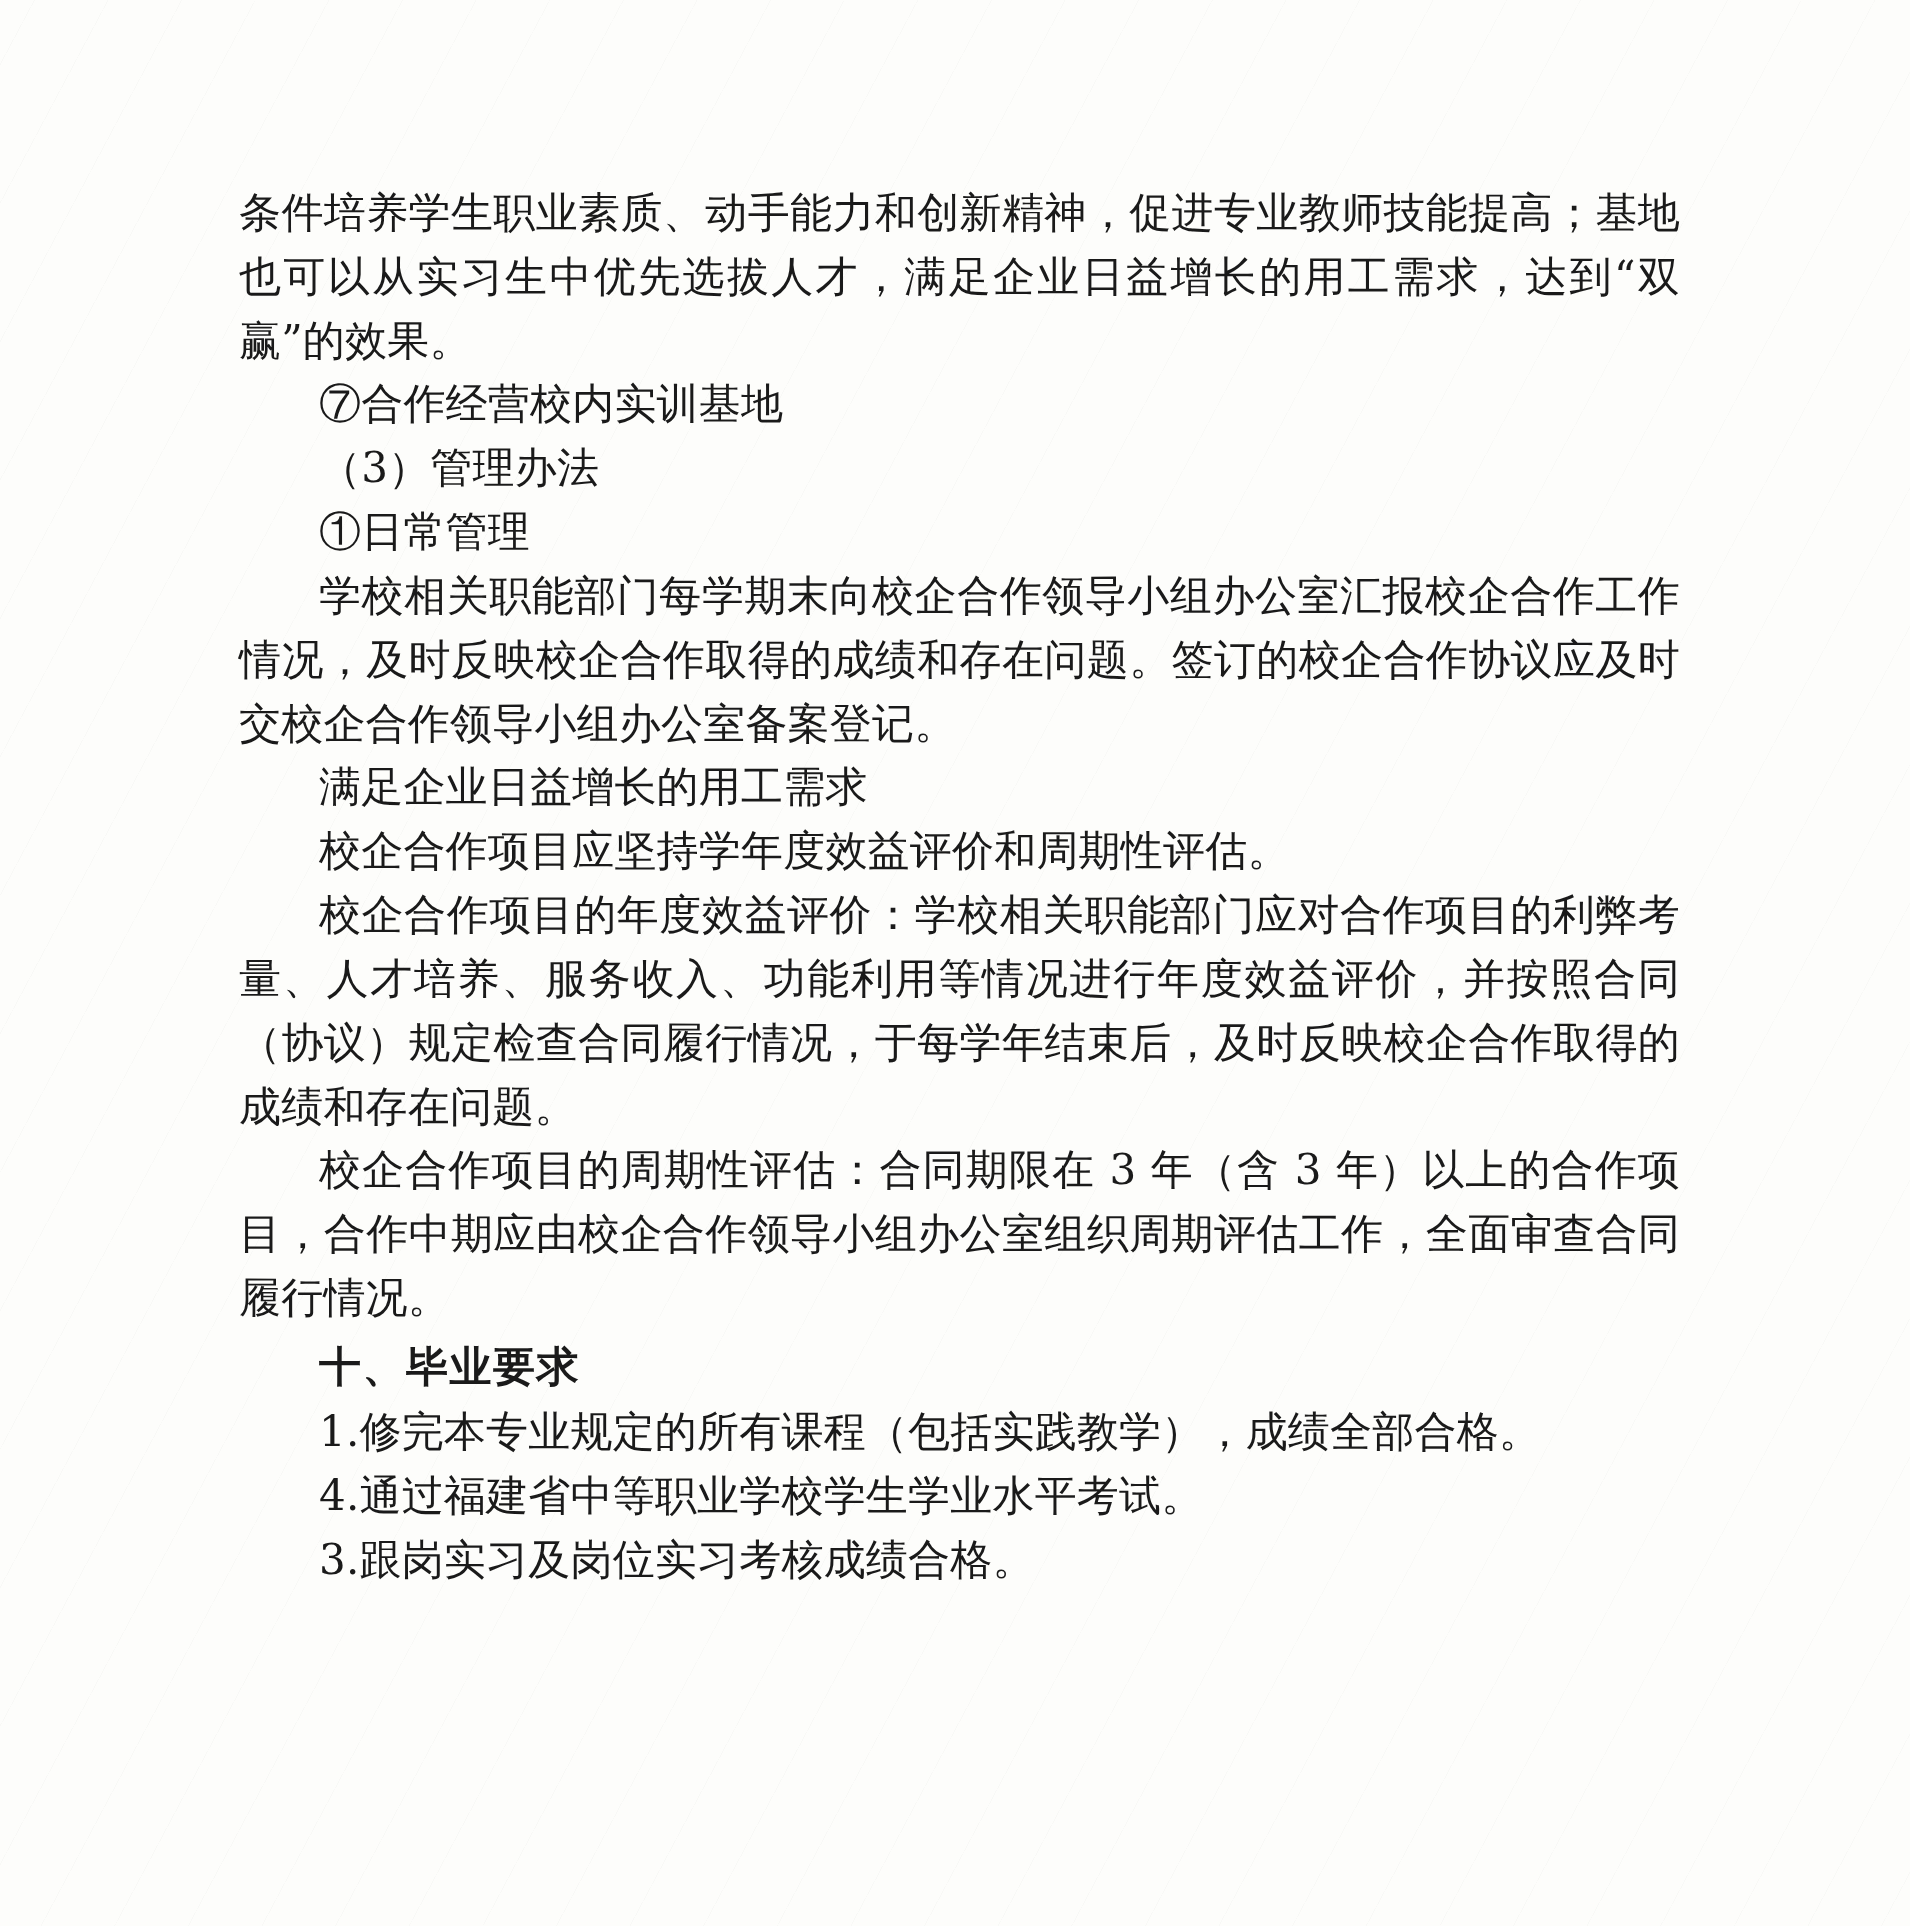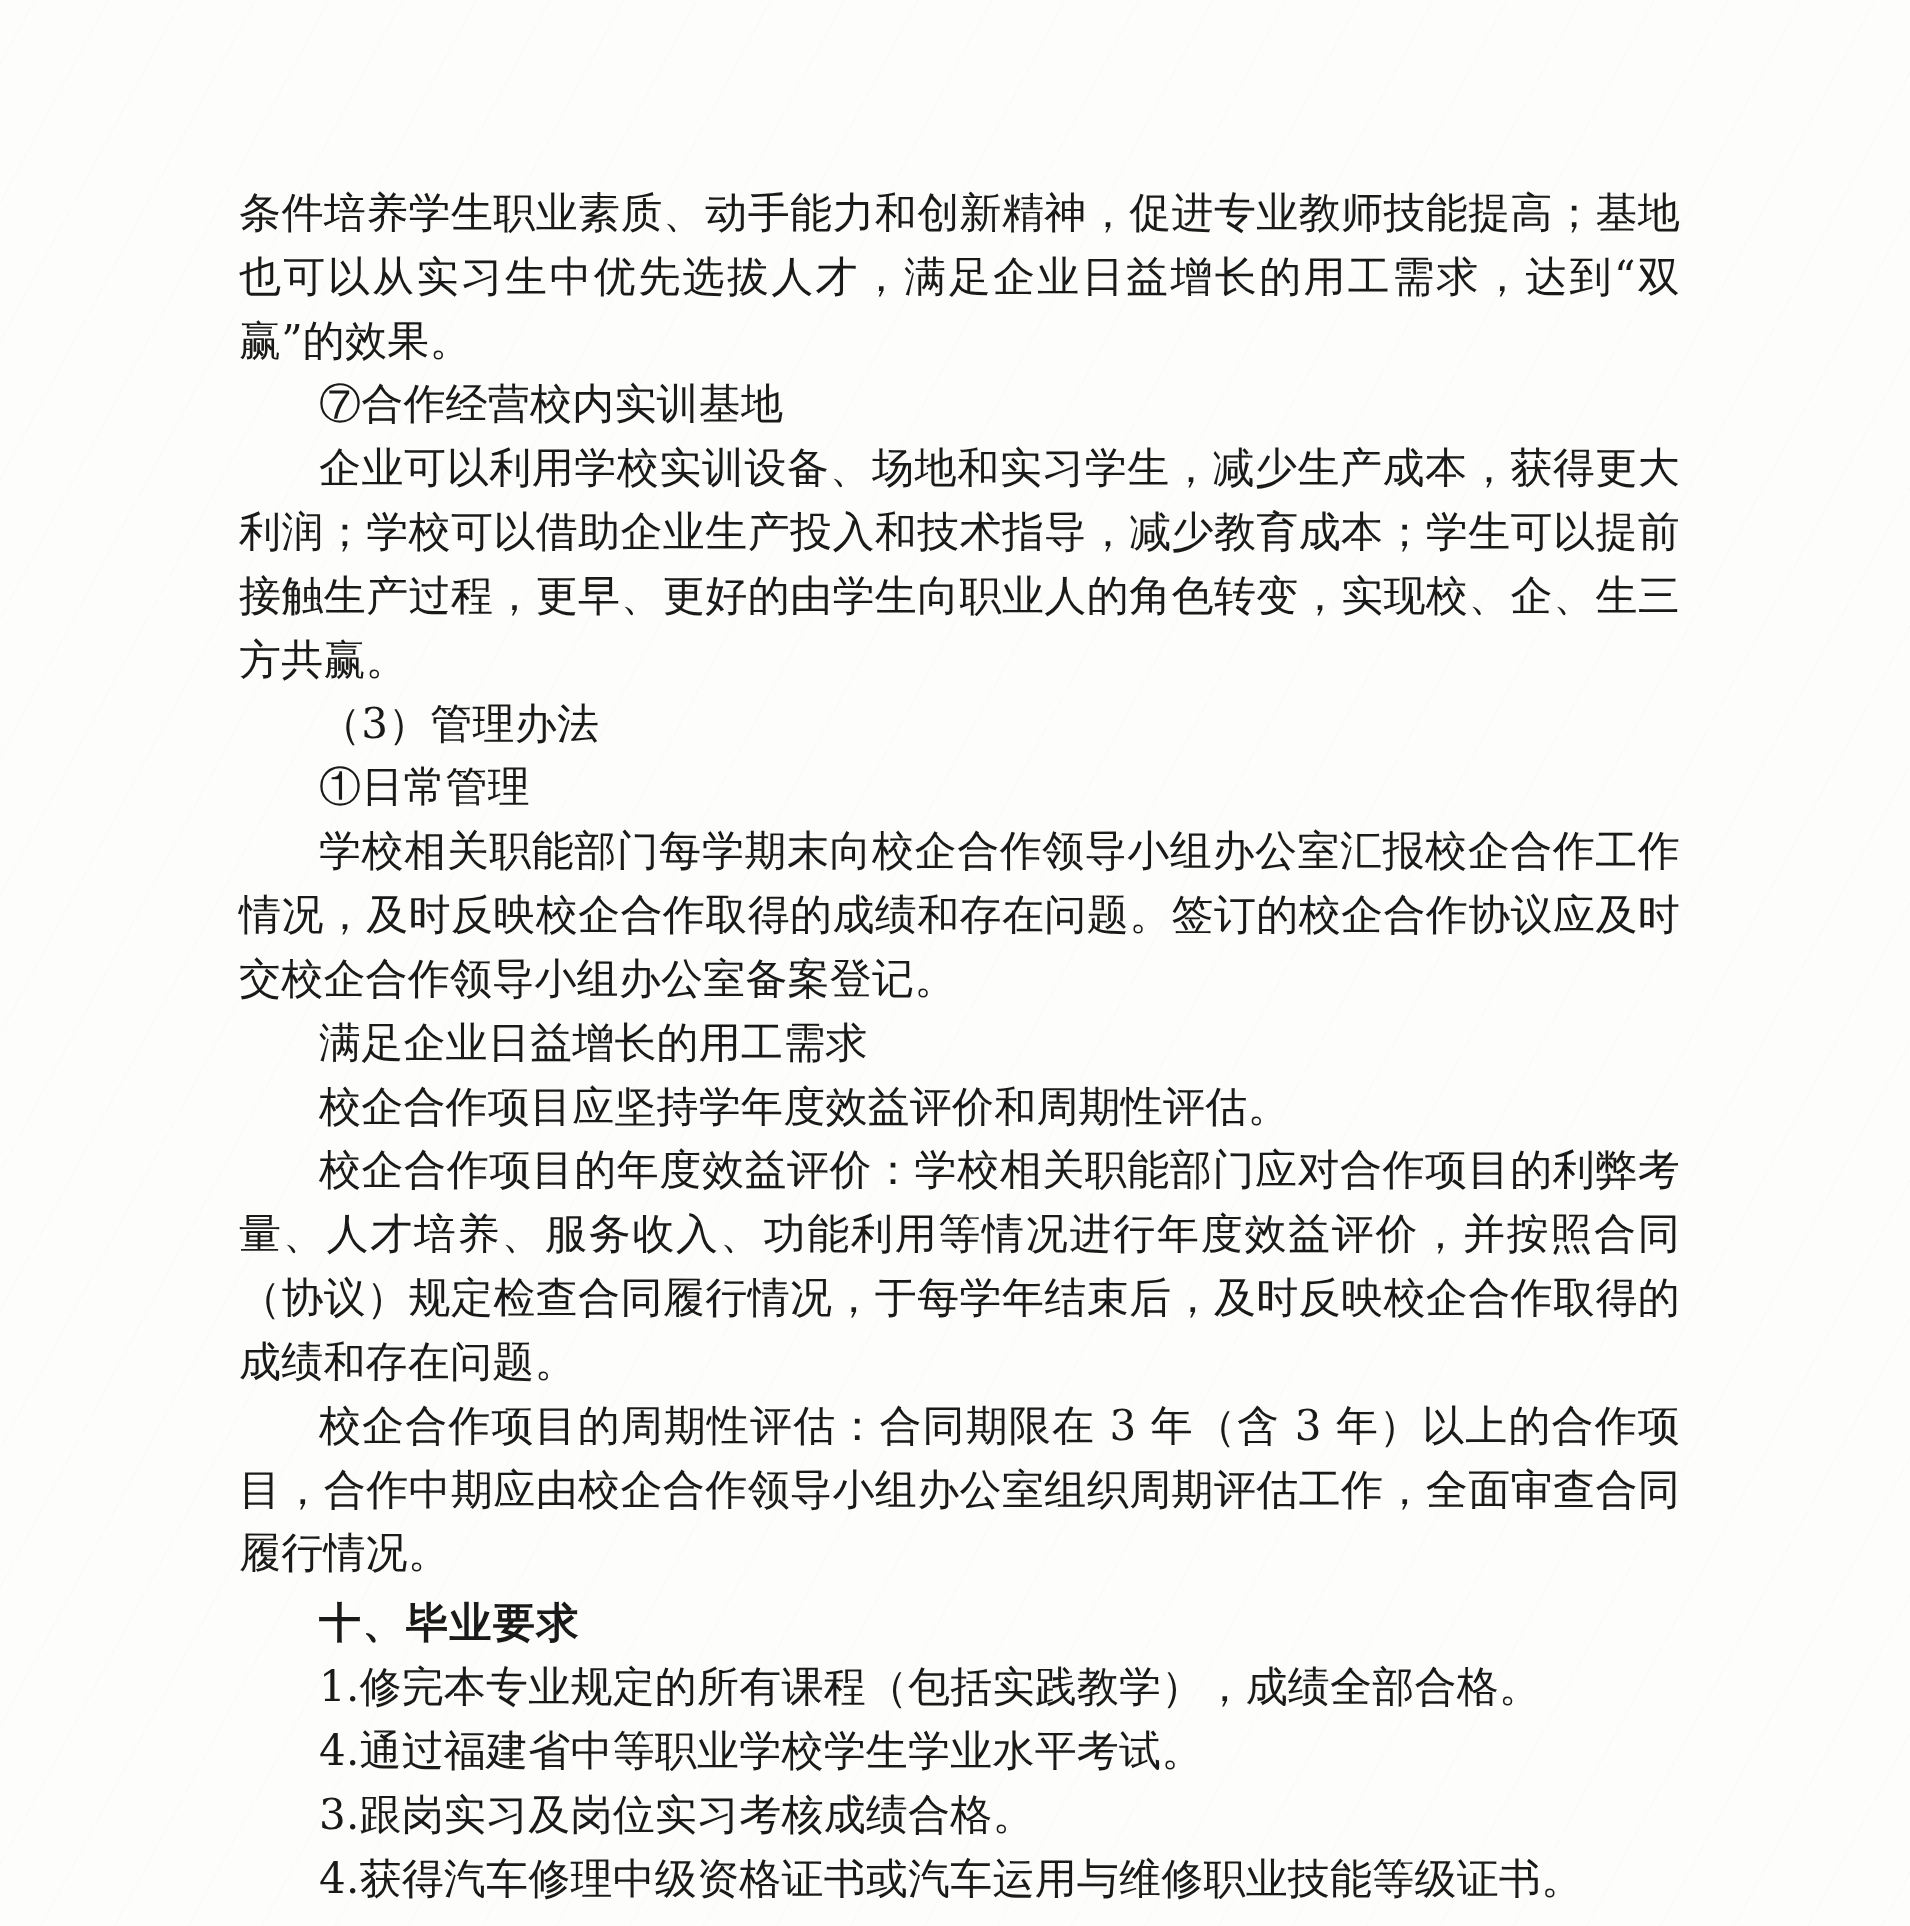--- a/index.html
+++ b/index.html
@@ -52,29 +52,27 @@
     margin-bottom: 1px;
   }
 </style>
 </head>
 <body>
 
 <div class="page">
   <div class="content">
     <p class="body">条件培养学生职业素质、动手能力和创新精神，促进专业教师技能提高；基地也可以从实习生中优先选拔人才，满足企业日益增长的用工需求，达到“双赢”的效果。</p>
     <p class="indent">⑦合作经营校内实训基地</p>
-    <p class="indent">企业可以利用学校实训设备、场地和实习学生，减少生产成本，获得更大利润；学校可以借助企业生产投入和技术指导，减少教育成本；学生可以提前接触生产过程，更早、更好的由学生向职业人的角色转变，实现校、企、生三方共赢。</p>
     <p class="indent">（3）管理办法</p>
     <p class="indent">①日常管理</p>
     <p class="indent">学校相关职能部门每学期末向校企合作领导小组办公室汇报校企合作工作情况，及时反映校企合作取得的成绩和存在问题。签订的校企合作协议应及时交校企合作领导小组办公室备案登记。</p>
     <p class="indent">满足企业日益增长的用工需求</p>
     <p class="indent">校企合作项目应坚持学年度效益评价和周期性评估。</p>
     <p class="indent">校企合作项目的年度效益评价：学校相关职能部门应对合作项目的利弊考量、人才培养、服务收入、功能利用等情况进行年度效益评价，并按照合同（协议）规定检查合同履行情况，于每学年结束后，及时反映校企合作取得的成绩和存在问题。</p>
     <p class="indent">校企合作项目的周期性评估：合同期限在 3 年（含 3 年）以上的合作项目，合作中期应由校企合作领导小组办公室组织周期评估工作，全面审查合同履行情况。</p>
     <p class="heading">十、毕业要求</p>
     <p class="indent">1.修完本专业规定的所有课程（包括实践教学），成绩全部合格。</p>
     <p class="indent">4.通过福建省中等职业学校学生学业水平考试。</p>
     <p class="indent">3.跟岗实习及岗位实习考核成绩合格。</p>
-    <p class="indent">4.获得汽车修理中级资格证书或汽车运用与维修职业技能等级证书。</p>
   </div>
 
 </div>
 
 
 </body></html>

